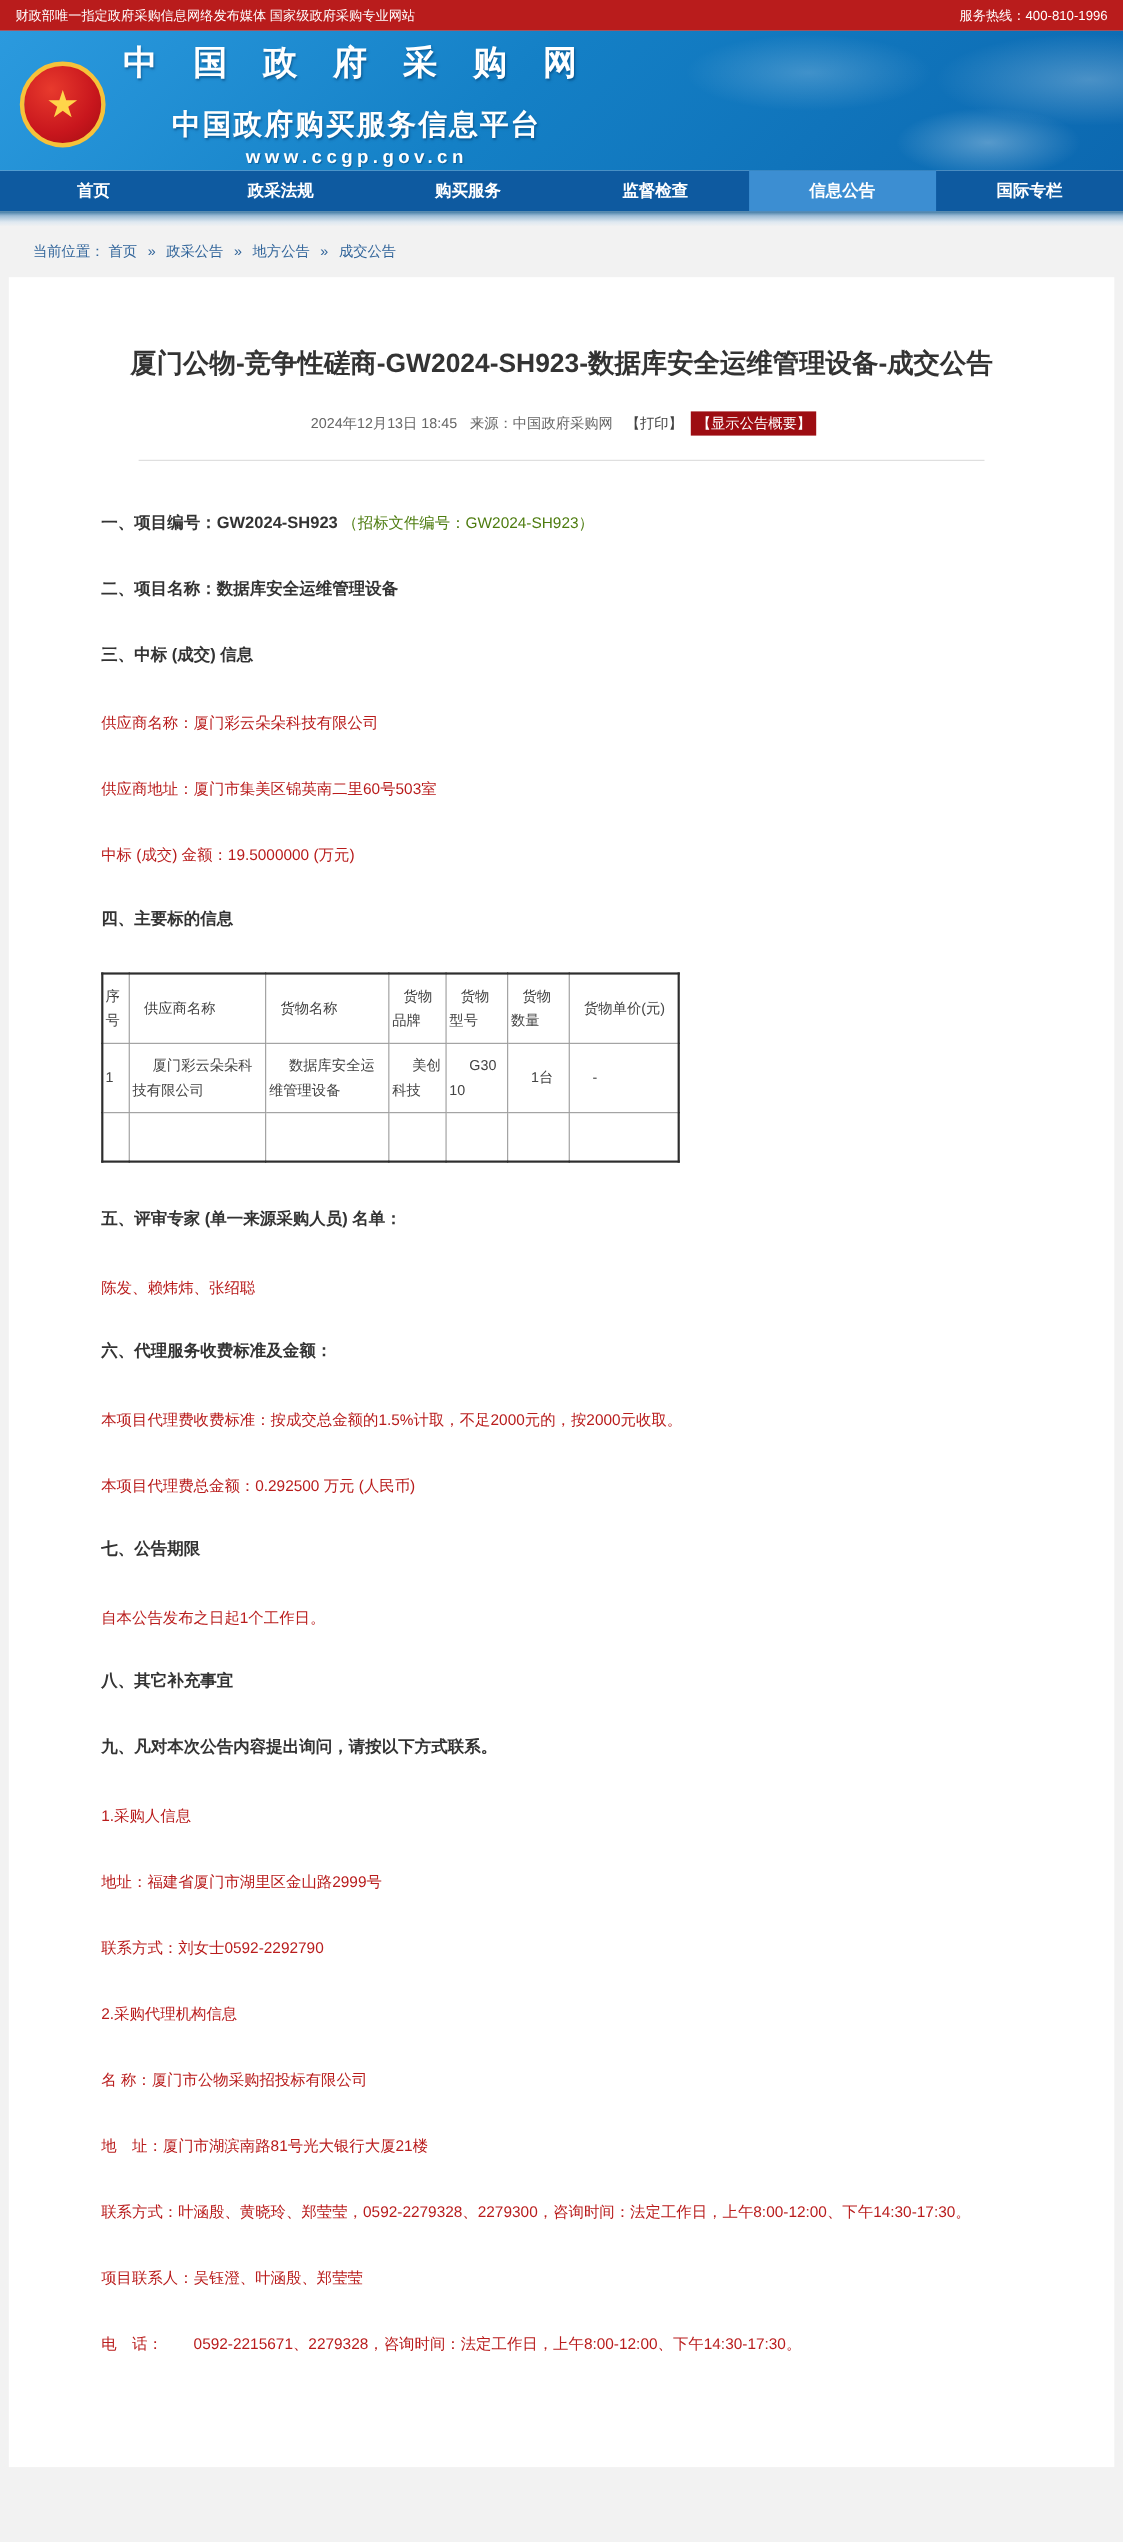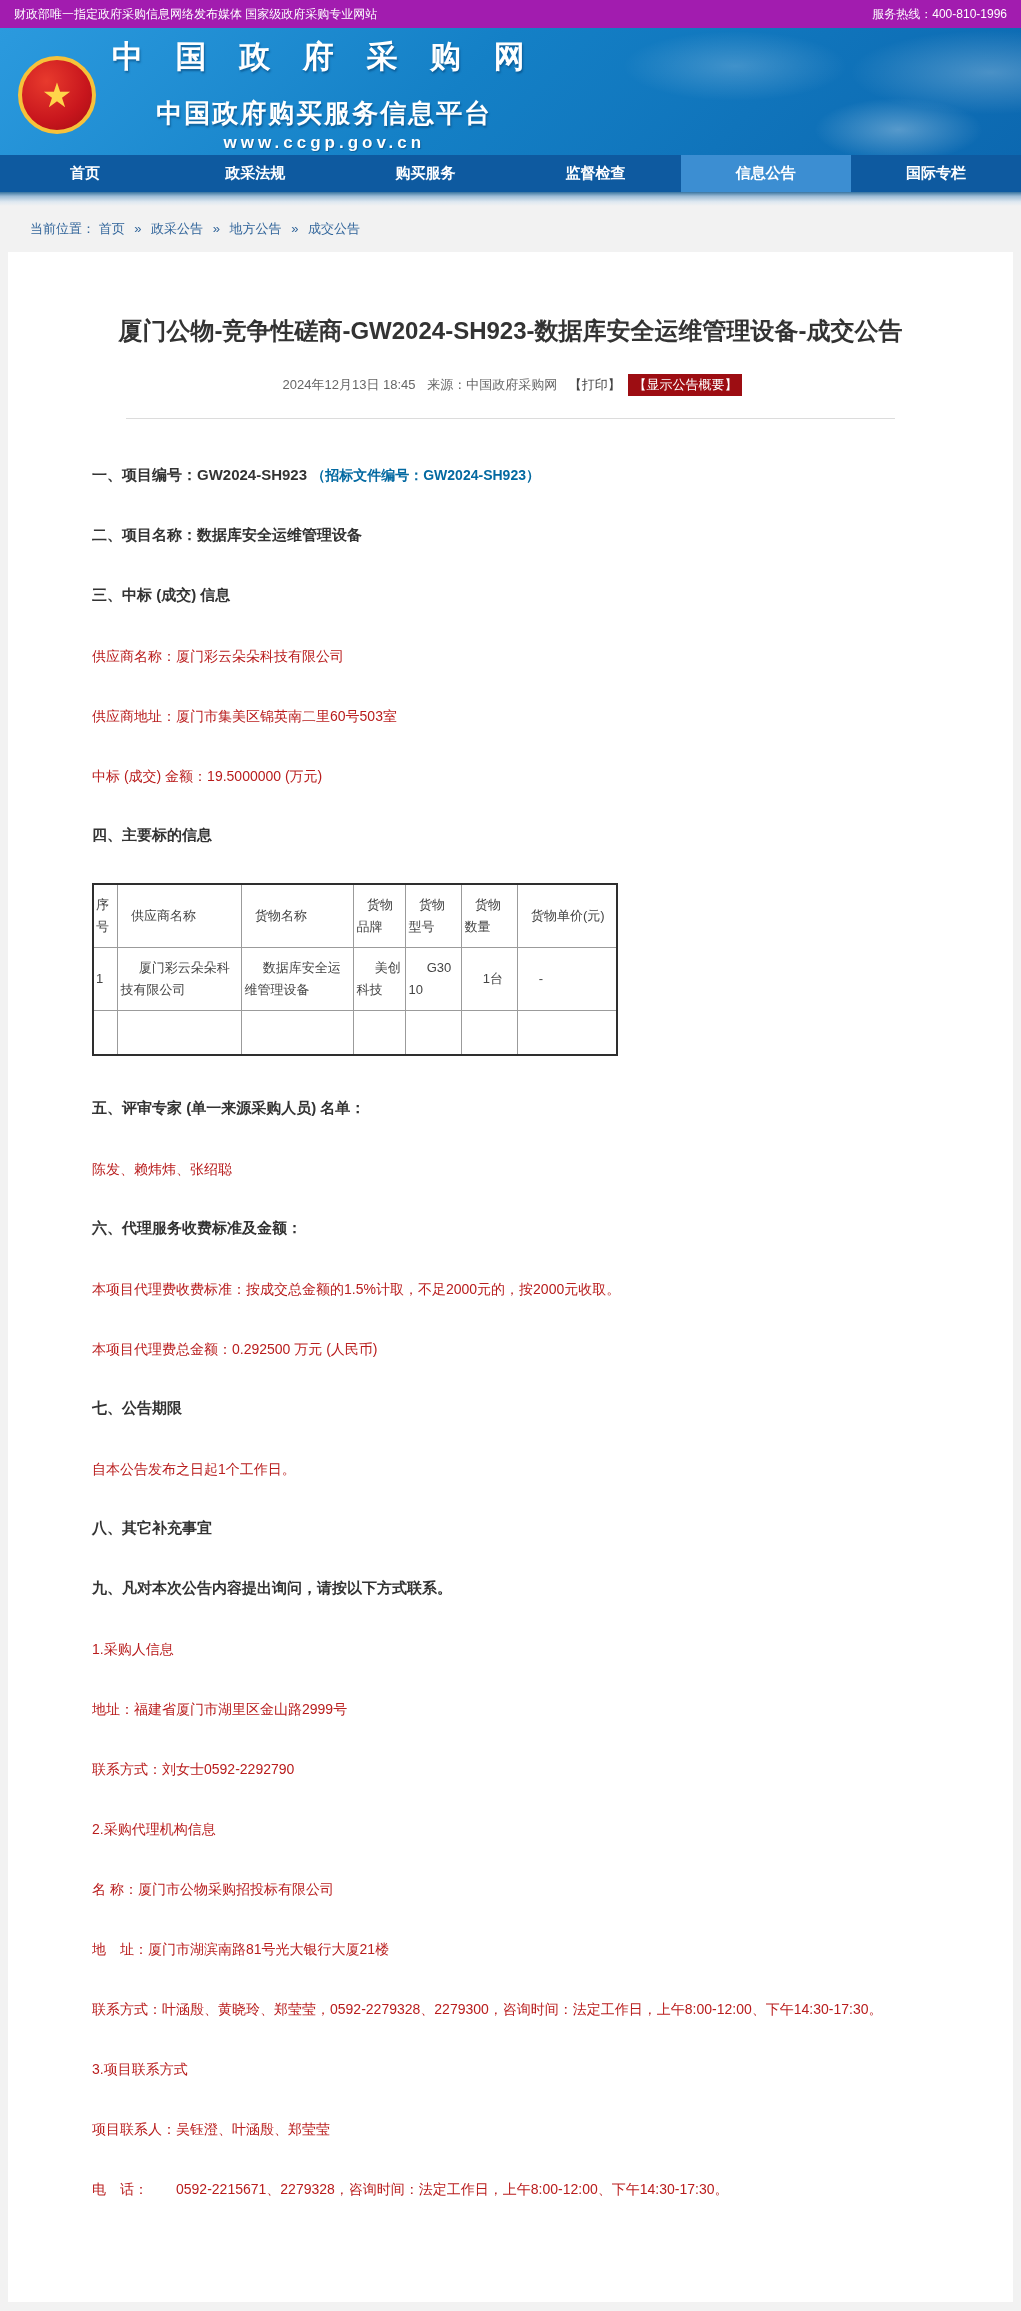--- a/index.html
+++ b/index.html
@@ -5,21 +5,21 @@
   * { box-sizing: border-box; margin: 0; padding: 0; }
   html, body { width: 1021px; }
   body {
     font-family: "Liberation Sans", "DejaVu Sans", sans-serif;
     background: #f2f2f2;
     color: #333;
   }
 
   
   .topbar {
-    height: 28px; background: #a21caf; color: #fff;
+    height: 28px; background: #b91c1c; color: #fff;
     display: flex; justify-content: space-between; align-items: center;
     padding: 0 14px; font-size: 12px;
   }
 
   
   .banner {
     position: relative; height: 127px; overflow: hidden;
     background:
       radial-gradient(120px 45px at 88% 80%, rgba(255,255,255,.30), rgba(255,255,255,0) 70%),
       radial-gradient(160px 50px at 72% 30%, rgba(255,255,255,.20), rgba(255,255,255,0) 70%),
@@ -86,21 +86,21 @@
   .title-divider {
     height: 1px; background: #dcdcdc; margin: 22px 118px 0 118px;
   }
 
   
   .content { padding: 44px 84px 20px 84px; }
   .h-block {
     font-size: 15px; font-weight: bold; color: #333;
     line-height: 24px; margin-bottom: 36px;
   }
-  .h-note { font-weight: bold; color: #0369a1; font-size: 14px; }
+  .h-note { font-weight: normal; color: #4d7c0f; font-size: 14px; }
   .p-block {
     font-size: 14px; color: #b91c1c; line-height: 26px; margin-bottom: 34px;
   }
 
   
   table.goods {
     border-collapse: collapse; margin: 4px 0 40px 0;
     border: 2px solid #2e2e2e; table-layout: fixed; width: 524px;
     font-size: 13px; color: #444;
   }
@@ -235,17 +235,16 @@
 
     <div class="p-block">1.采购人信息</div>
     <div class="p-block">地址：福建省厦门市湖里区金山路2999号</div>
     <div class="p-block">联系方式：刘女士0592-2292790</div>
 
     <div class="p-block">2.采购代理机构信息</div>
     <div class="p-block">名 称：厦门市公物采购招投标有限公司</div>
     <div class="p-block">地　址：厦门市湖滨南路81号光大银行大厦21楼</div>
     <div class="p-block">联系方式：叶涵殷、黄晓玲、郑莹莹，0592-2279328、2279300，咨询时间：法定工作日，上午8:00-12:00、下午14:30-17:30。</div>
 
-    <div class="p-block">3.项目联系方式</div>
     <div class="p-block">项目联系人：吴钰澄、叶涵殷、郑莹莹</div>
     <div class="p-block">电　话：　　0592-2215671、2279328，咨询时间：法定工作日，上午8:00-12:00、下午14:30-17:30。</div>
   </div>
 </div>
 
 </body></html>

